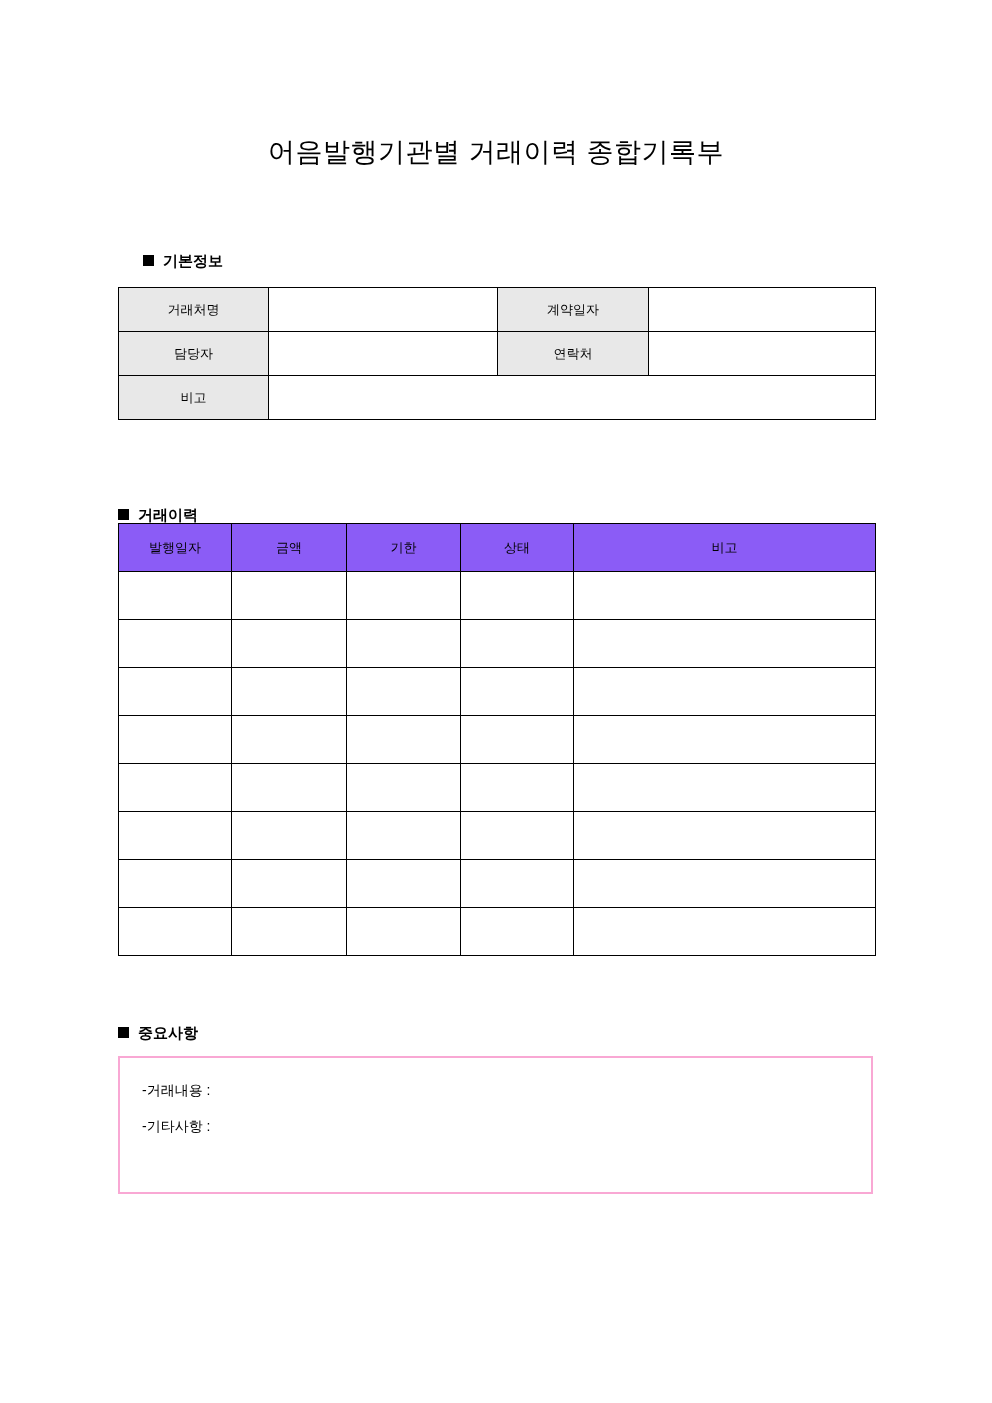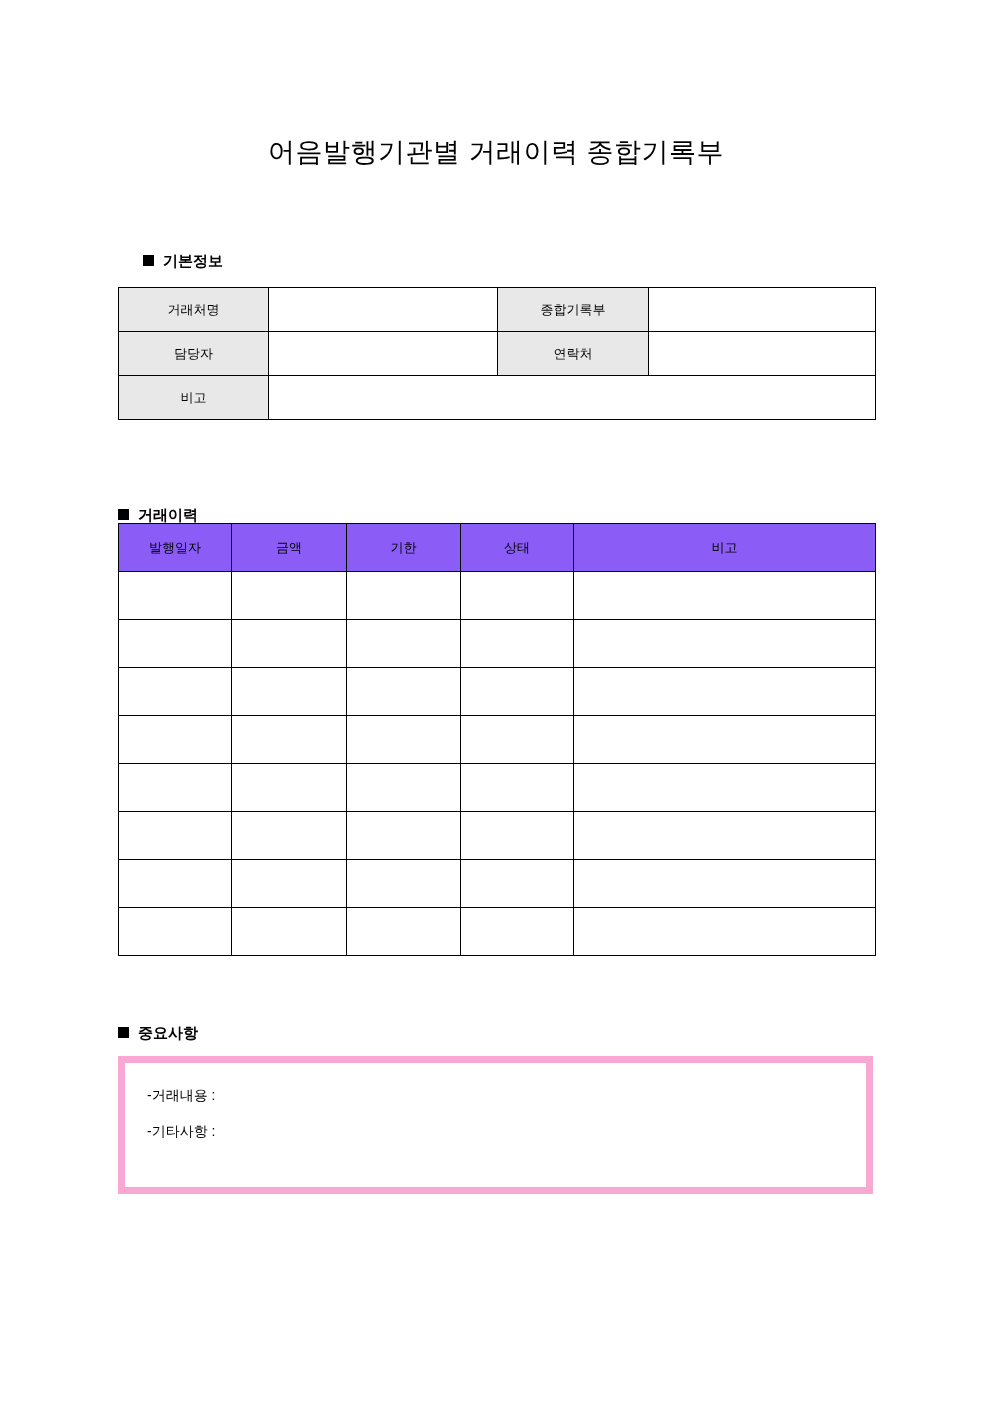--- a/index.html
+++ b/index.html
@@ -100,21 +100,21 @@
   #table-history th { height: 47px; background: #8b5cf6; }
   #table-history td.data-cell { height: 47px; background: #ffffff; }
 
   
   #notes-box {
     position: absolute;
     left: 118px;
     top: 1056px;
     width: 755px;
     height: 138px;
-    border: 7px solid #f9a8d4;
+    border: 2px solid #f9a8d4;
     background: #ffffff;
     box-sizing: border-box;
   }
   #notes-box .note-line {
     font-size: 14px;
     line-height: 1;
     margin-left: 22px;
     white-space: pre;
   }
   #notes-box .note-line.n1 { margin-top: 25px; }
@@ -137,21 +137,21 @@
     <colgroup>
       <col style="width:150px">
       <col style="width:229px">
       <col style="width:151px">
       <col style="width:227px">
     </colgroup>
     <tbody>
       <tr>
         <td class="label-cell">거래처명</td>
         <td class="value-cell"></td>
-        <td class="label-cell">종합기록부</td>
+        <td class="label-cell">계약일자</td>
         <td class="value-cell"></td>
       </tr>
       <tr>
         <td class="label-cell">담당자</td>
         <td class="value-cell"></td>
         <td class="label-cell">연락처</td>
         <td class="value-cell"></td>
       </tr>
       <tr>
         <td class="label-cell">비고</td>

